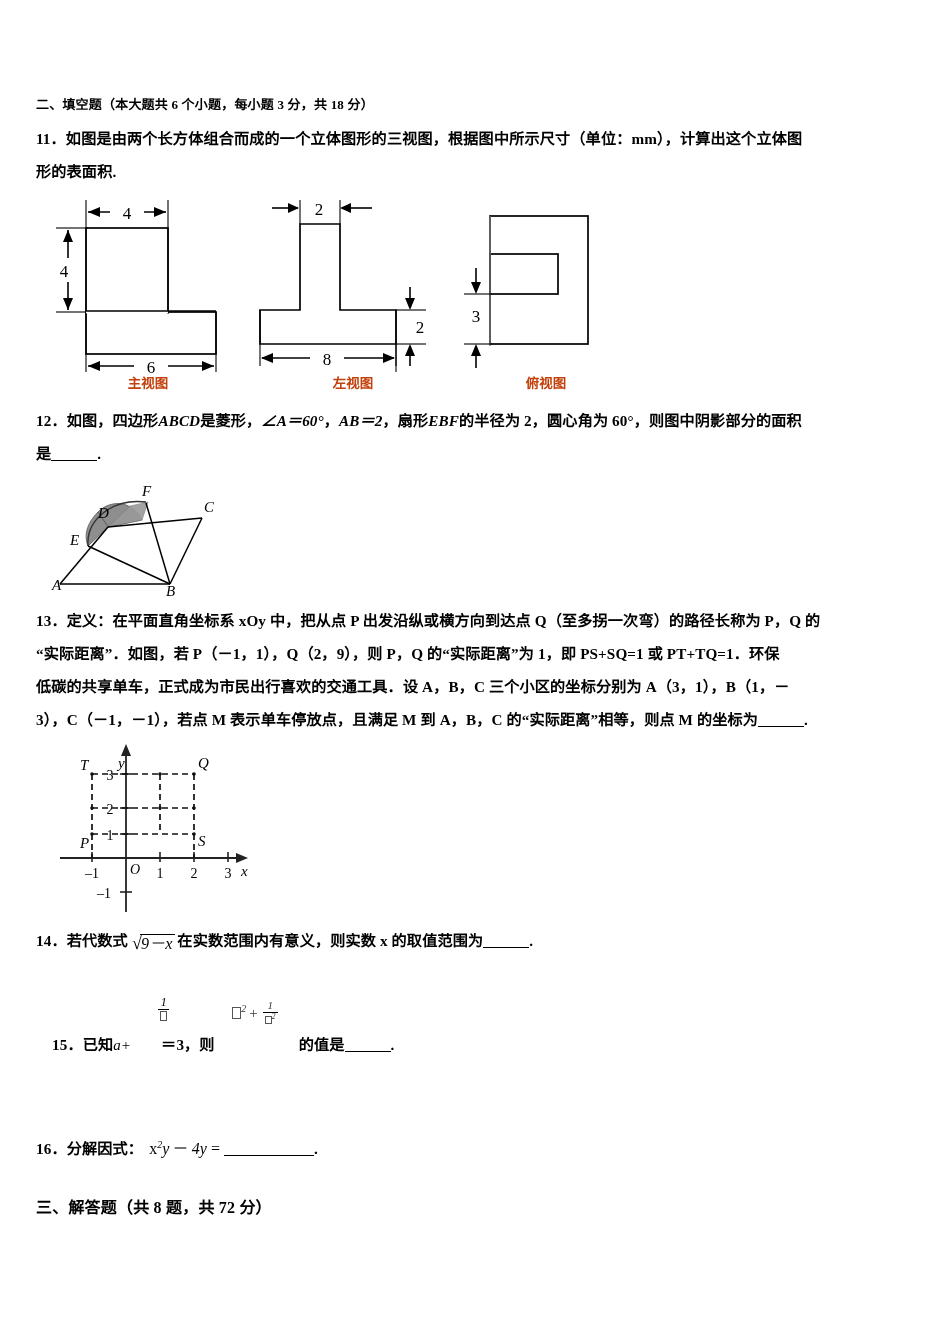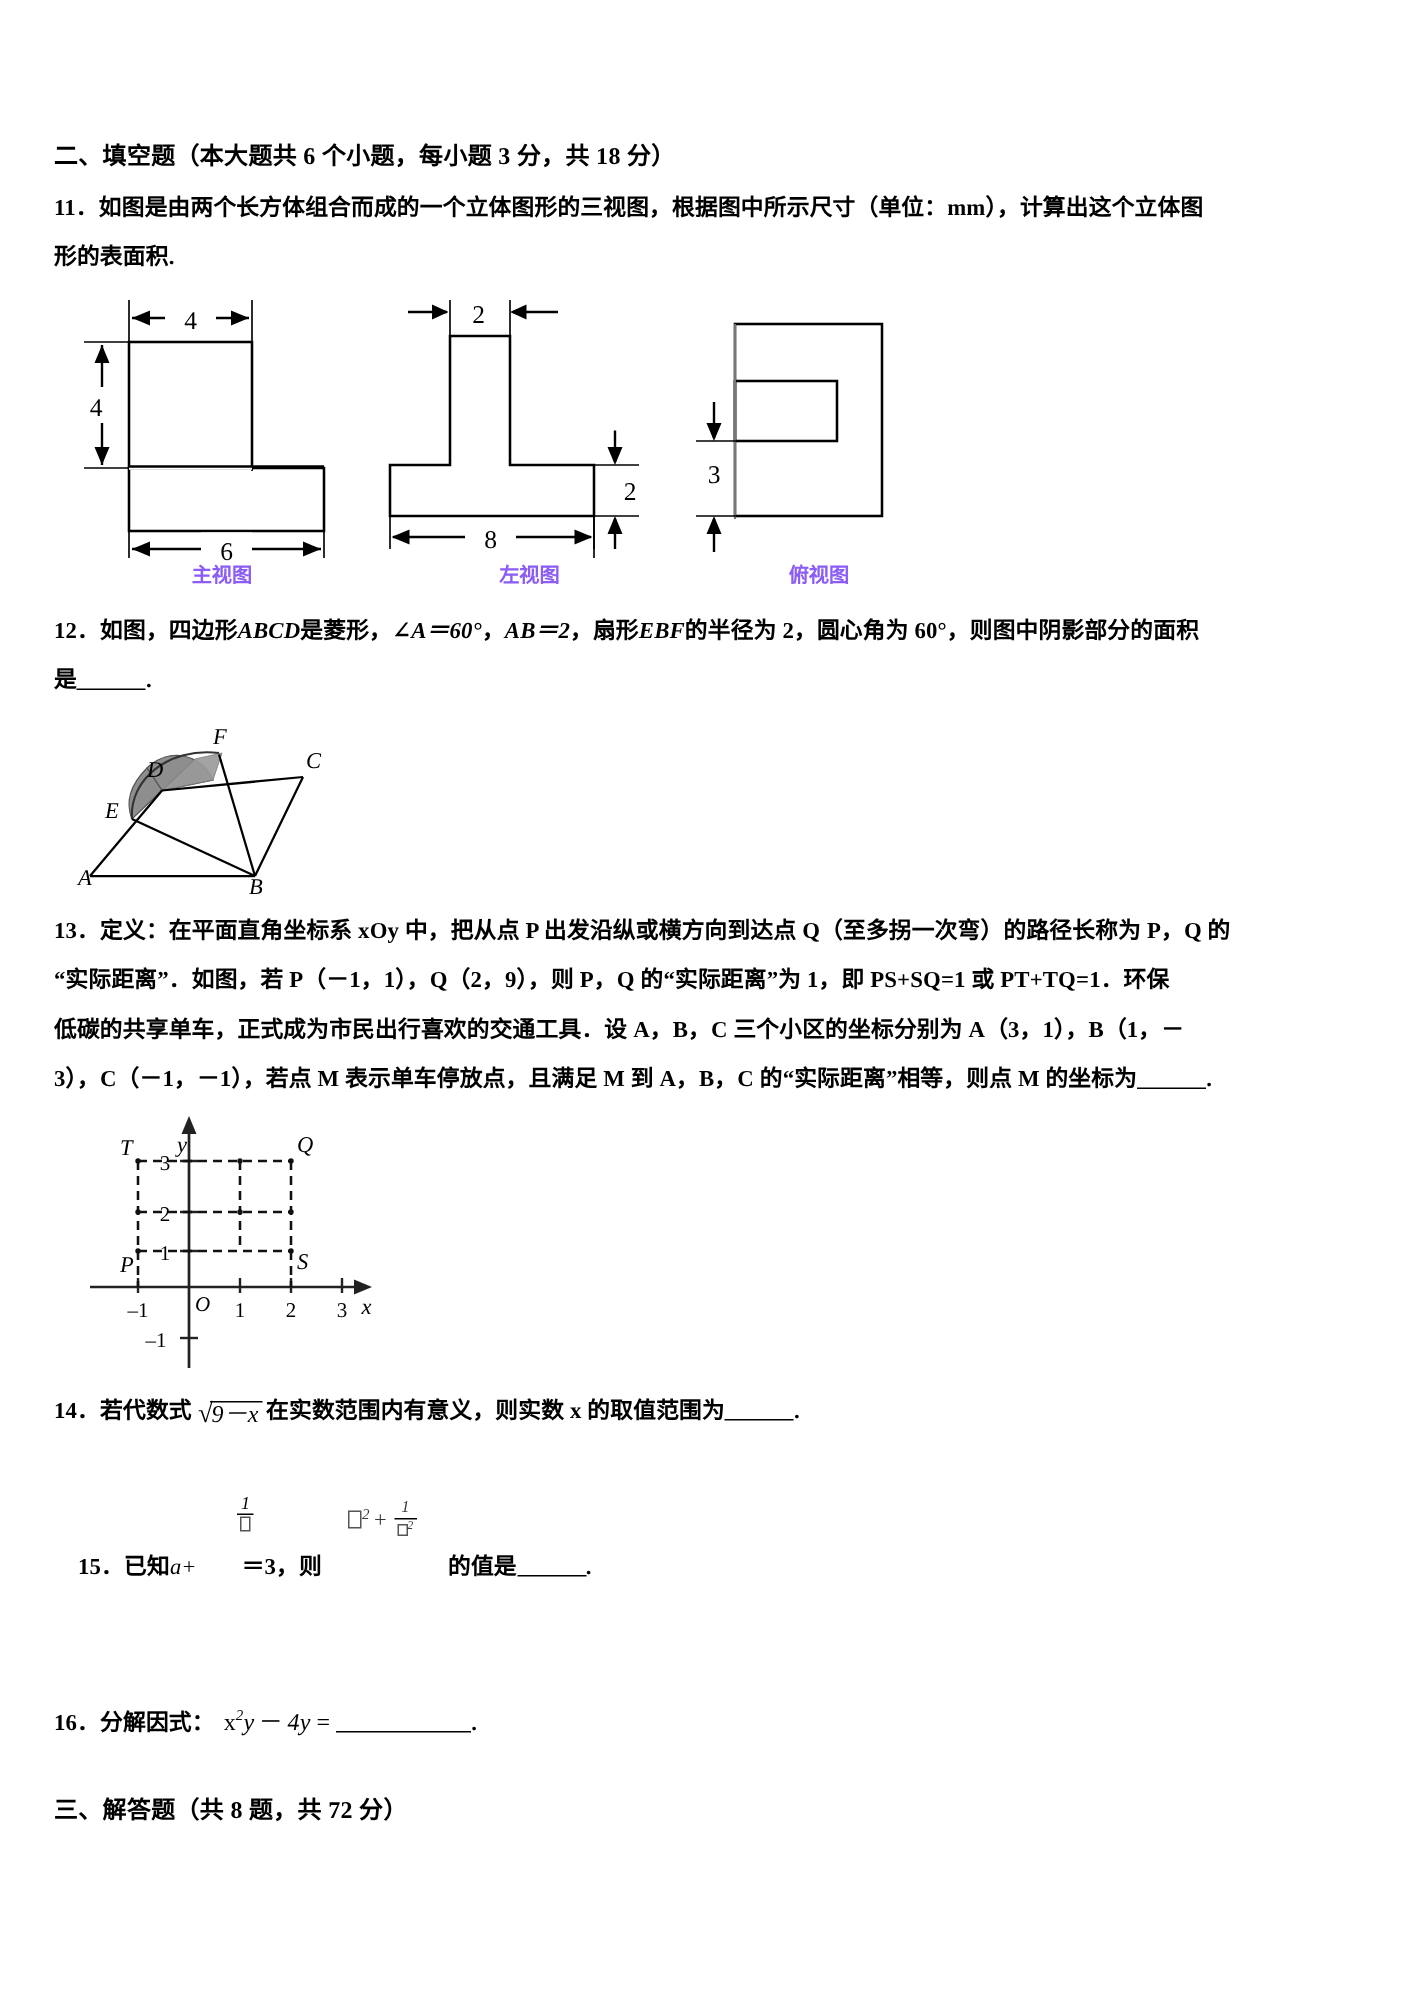--- a/index.html
+++ b/index.html
@@ -26,36 +26,36 @@
   }
   .content {
     position: absolute;
     left: 36px;
     top: 92px;
     width: 880px;
   }
 
   
   .sec-head {
-    font-size: 16px;
+    font-size: 13px;
     font-weight: bold;
     line-height: 26px;
     letter-spacing: 0.2px;
     margin: 0 0 4px 0;
   }
   .q {
     font-size: 15.2px;
     line-height: 33px;
     font-weight: bold;
     letter-spacing: 0.1px;
     margin: 0;
     text-align: justify;
     text-justify: inter-ideograph;
   }
-  .q .ital { font-style: italic; }
+  .q .ital { font-style: italic; font-family: Liberation Serif, serif; }
   .blank {
     display: inline-block;
     border-bottom: 1.3px solid #000;
     width: 46px;
     vertical-align: -2px;
   }
   .blank.xwide { width: 90px; }
 
   
   .radical {
@@ -104,21 +104,21 @@
   }
 
   
   .fig { position: absolute; }
   .fig svg { display: block; }
   .cap {
     font-family: "Liberation Sans", sans-serif;
     font-size: 13.5px;
     font-weight: bold;
     text-align: center;
-    color: #8b5cf6;
+    color: #c2410c;
   }
 
   
   .float-expr { position: absolute; }
 </style>
 </head>
 <body>
 
 <div class="page">
   <div class="content">

